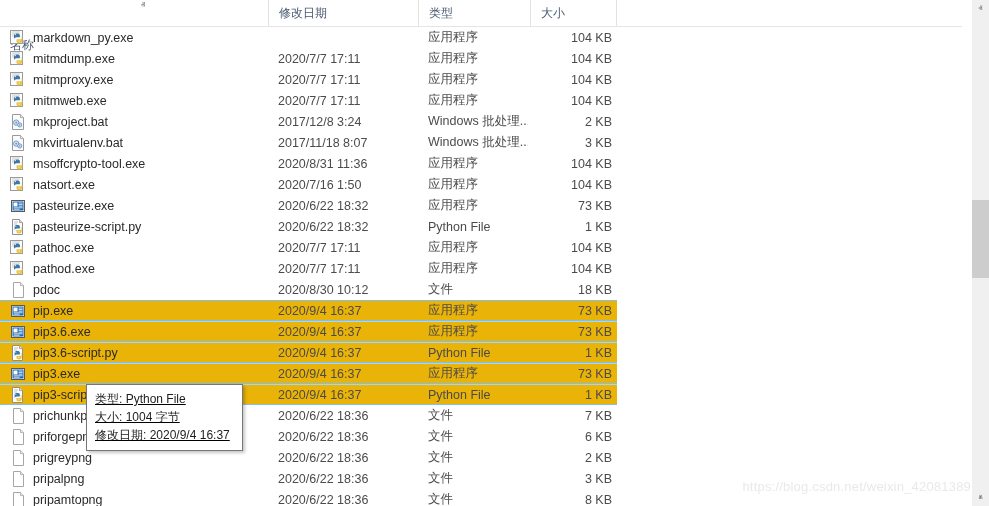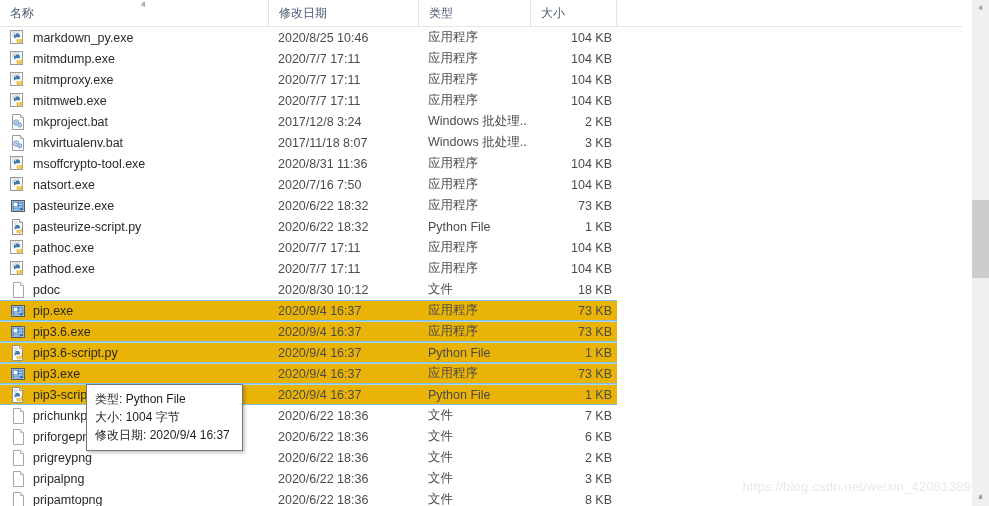--- a/index.html
+++ b/index.html
@@ -30,21 +30,21 @@
     position: absolute;
     top: 0; height: 26px;
     display: flex; align-items: center;
     font-size: 12px;
     color: #4a5a72;
     padding-left: 10px;
     border-left: 1px solid #e2e2e2;
     white-space: nowrap;
     overflow: hidden;
   }
-  .col-head.first { border-left: none; }
+  .col-head.first { border-left: none; margin-top: 32px; }
   #sort-indicator {
     position: absolute;
     left: 136px; top: 1px;
     width: 14px; height: 8px;
     color: #6b6b6b;
     font-size: 9px;
     line-height: 8px;
     text-align: center;
     overflow: hidden;
   }
@@ -117,20 +117,21 @@
   
   #tooltip {
     position: absolute;
     left: 86px; top: 384px;
     width: 157px;
     background: #ffffff;
     border: 1px solid #767676;
     box-shadow: 2px 2px 3px rgba(0,0,0,0.22);
     padding: 5px 8px 6px 8px;
     z-index: 40;
+    text-decoration: underline;
   }
   .tip-line {
     font-size: 12px;
     color: #1d1d1d;
     line-height: 18px;
     white-space: nowrap;
   }
 
   
   #watermark {
@@ -166,21 +167,20 @@
                 <rect x="0.5" y="0.5" width="12" height="13" fill="#fdfdfd" stroke="#9a9a9a"></rect>
                 <path d="M2 2h8M2 4h7M2 6h5" stroke="#c9c9c9" stroke-width="1"></path>
                 <path d="M4 5.6c0-1.5 1-2.2 3-2.2 1.9 0 2.9.6 2.9 2v1.9H6.6c-1.5 0-2.6.9-2.6 2.3v.6H4z" fill="#3c78a8"></path>
                 <path d="M12.2 7.1c1.5 0 2.6.8 2.6 2.2v2.1c0 1.4-1.1 2.2-3 2.2-1.9 0-2.9-.6-2.9-2v-1.9h3.3c1.5 0 2.6-.9 2.6-2.3v-.3z" fill="#ebc447" transform="translate(-2.4,-0.4)"></path>
                 <circle cx="5.4" cy="4.6" r="0.55" fill="#ffffff"></circle>
                 <circle cx="9.1" cy="11.1" r="0.55" fill="#ffffff"></circle>
               </svg></span>
             <span>markdown_py.exe</span>
           </span>
         </div>
-        <div class="cell c-date">2020/8/25 10:46</div>
         <div class="cell c-type">应用程序</div>
         <div class="cell c-size">104 KB</div>
       </div>
       <div class="row">
         <div class="cell c-name">
           <span class="name-wrap">
             <span class="ico"><svg width="16" height="16" viewBox="0 0 16 16">
                 <rect x="0.5" y="0.5" width="12" height="13" fill="#fdfdfd" stroke="#9a9a9a"></rect>
                 <path d="M2 2h8M2 4h7M2 6h5" stroke="#c9c9c9" stroke-width="1"></path>
                 <path d="M4 5.6c0-1.5 1-2.2 3-2.2 1.9 0 2.9.6 2.9 2v1.9H6.6c-1.5 0-2.6.9-2.6 2.3v.6H4z" fill="#3c78a8"></path>
@@ -296,21 +296,21 @@
                 <rect x="0.5" y="0.5" width="12" height="13" fill="#fdfdfd" stroke="#9a9a9a"></rect>
                 <path d="M2 2h8M2 4h7M2 6h5" stroke="#c9c9c9" stroke-width="1"></path>
                 <path d="M4 5.6c0-1.5 1-2.2 3-2.2 1.9 0 2.9.6 2.9 2v1.9H6.6c-1.5 0-2.6.9-2.6 2.3v.6H4z" fill="#3c78a8"></path>
                 <path d="M12.2 7.1c1.5 0 2.6.8 2.6 2.2v2.1c0 1.4-1.1 2.2-3 2.2-1.9 0-2.9-.6-2.9-2v-1.9h3.3c1.5 0 2.6-.9 2.6-2.3v-.3z" fill="#ebc447" transform="translate(-2.4,-0.4)"></path>
                 <circle cx="5.4" cy="4.6" r="0.55" fill="#ffffff"></circle>
                 <circle cx="9.1" cy="11.1" r="0.55" fill="#ffffff"></circle>
               </svg></span>
             <span>natsort.exe</span>
           </span>
         </div>
-        <div class="cell c-date">2020/7/16 7:50</div>
+        <div class="cell c-date">2020/7/16 1:50</div>
         <div class="cell c-type">应用程序</div>
         <div class="cell c-size">104 KB</div>
       </div>
       <div class="row">
         <div class="cell c-name">
           <span class="name-wrap">
             <span class="ico"><svg width="16" height="16" viewBox="0 0 16 16">
                 <rect x="1.5" y="2.5" width="13" height="11" fill="#ffffff" stroke="#5a5a5a"></rect>
                 <rect x="2.5" y="3.5" width="11" height="9" fill="#1c69b5"></rect>
                 <rect x="3.5" y="4.5" width="4" height="4" fill="#ffffff"></rect>

